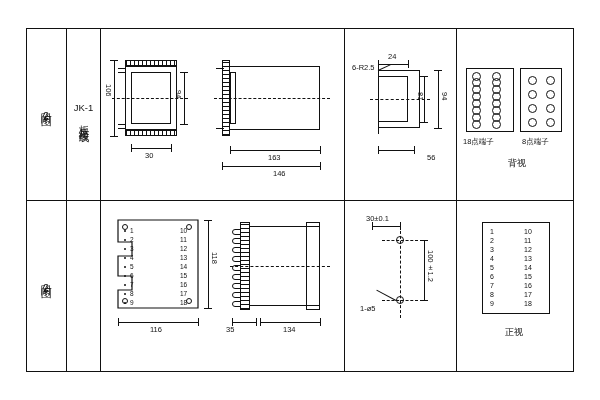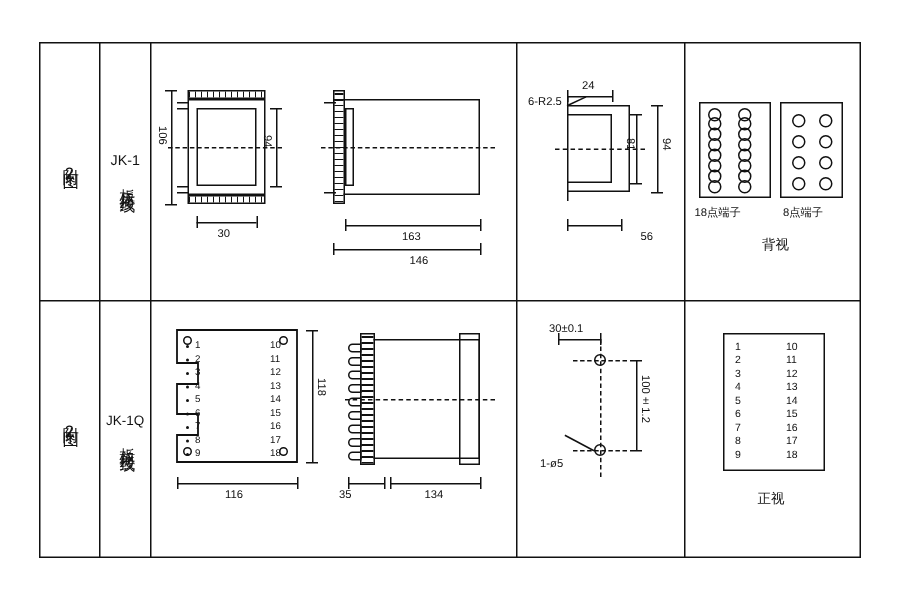--- a/index.html
+++ b/index.html
@@ -164,24 +164,20 @@
   <div class="circ" style="left:546px;top:104px;width:9px;height:9px;"></div>
   <div class="circ" style="left:528px;top:118px;width:9px;height:9px;"></div>
   <div class="circ" style="left:546px;top:118px;width:9px;height:9px;"></div>
 
   <div class="lbl" style="left:463px;top:137px;font-size:7.5px;">18点端子</div>
   <div class="lbl" style="left:522px;top:137px;font-size:7.5px;">8点端子</div>
   <div class="lbl9" style="left:508px;top:157px;">背视</div>
 
   <div class="cell-label" style="left:26px;top:201px;width:40px;height:171px;">
     <span class="vtext">附图2</span>
-  </div>
-  <div class="cell-label" style="left:67px;top:201px;width:33px;height:171px;flex-direction:column;">
-    <span style="font-size:9px;margin-bottom:4px;">JK-1Q</span>
-    <span class="vtext2">板前接线</span>
   </div>
 
   <svg style="position:absolute;left:112px;top:218px;width:92px;height:92px;" viewBox="0 0 92 92">
     <path d="M6 2 L86 2 L86 90 L6 90 L6 72 L20 72 L20 58 L6 58 L6 38 L20 38 L20 24 L6 24 Z" fill="none" stroke="#111" stroke-width="1.2"></path>
   </svg>
   <div class="circ" style="left:122px;top:224px;width:6px;height:6px;"></div>
   <div class="circ" style="left:186px;top:224px;width:6px;height:6px;"></div>
   <div class="circ" style="left:122px;top:298px;width:6px;height:6px;"></div>
   <div class="circ" style="left:186px;top:298px;width:6px;height:6px;"></div>
 

